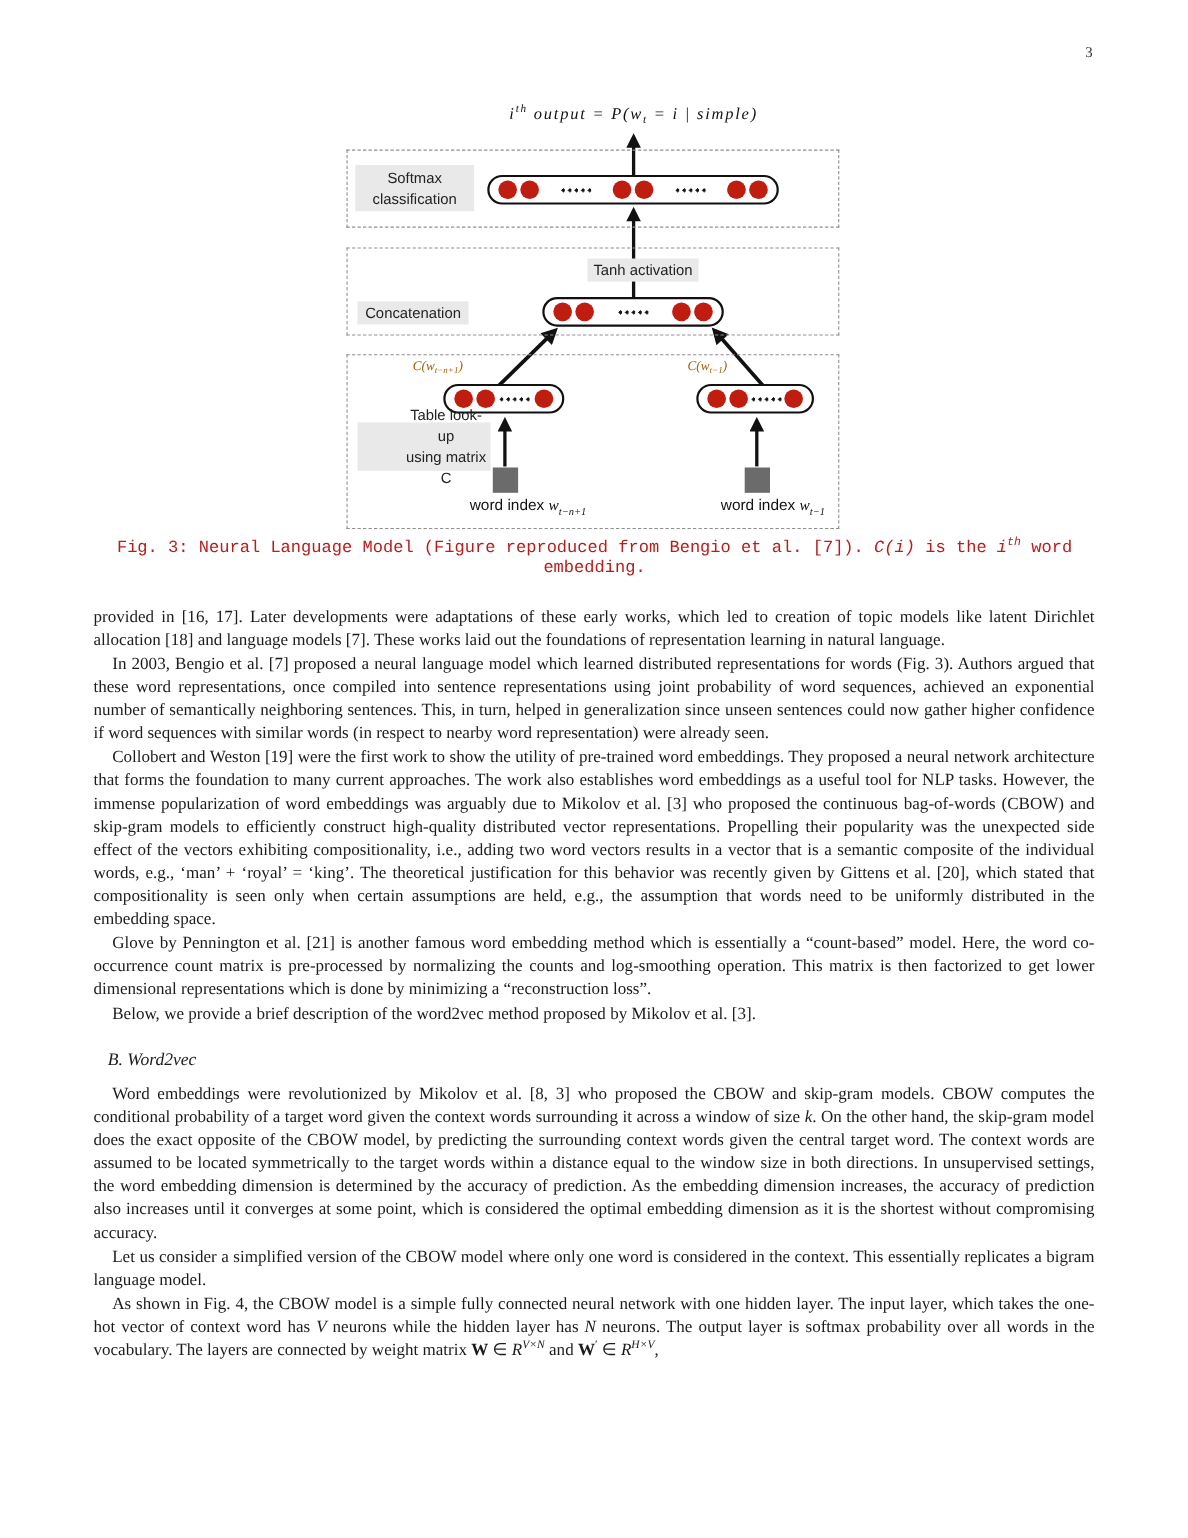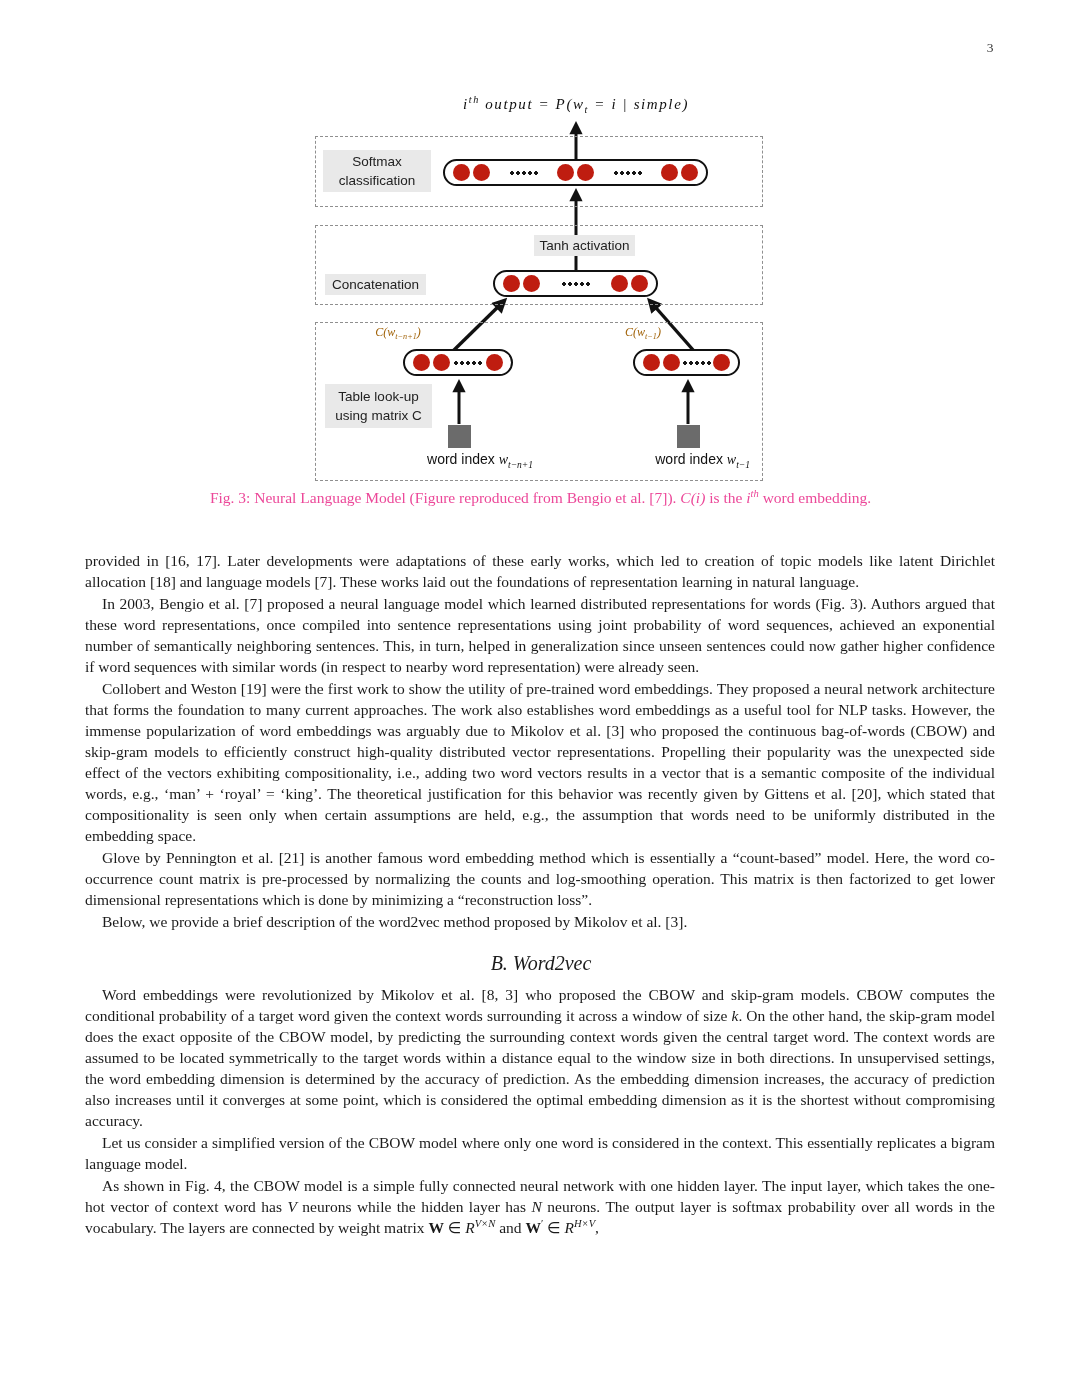--- a/index.html
+++ b/index.html
@@ -26,29 +26,29 @@
   .dots{width:28px;height:4px;
         background-image:radial-gradient(circle 1.7px at 2px 2px,#161616 98%,rgba(0,0,0,0) 100%);
         background-size:6px 4px;background-repeat:repeat-x;}
   .sq{position:absolute;width:23px;height:23px;background:#6b6b6b;}
   .mathlabel{position:absolute;font-size:12px;font-style:italic;text-align:center;
              white-space:pre;color:#a16207;}
   .widx{position:absolute;font-family:"Liberation Sans",sans-serif;font-size:14px;
         text-align:right;white-space:pre;color:#111;}
 
   .caption{position:absolute;left:85px;top:489px;width:911px;text-align:center;
-           font-size:15.5px;white-space:normal;color:#ec4899;}
+           font-size:15.5px;white-space:normal;color:#b91c1c;font-family:Liberation Mono, monospace;}
 
   
   .bodytext{position:absolute;left:84px;top:549px;width:912px;
             font-size:15.5px;line-height:21px;text-align:justify;}
   .bodytext p{margin:1px;text-indent:17px;}
   .bodytext p.noindent{text-indent:0;}
-  .sect{font-style:italic;font-size:20px;font-weight:normal;margin:21px 0 10px 0;
-        text-align:center;text-indent:2px;}
+  .sect{font-style:italic;font-size:16px;font-weight:normal;margin:21px 0 10px 12px;
+        text-align:left;text-indent:2px;}
 
   
   .p-italic{font-style:italic;}
   .p-bold{font-weight:bold;}
   .p-sup{vertical-align:super;font-size:0.68em;line-height:0;}
   .p-sub{vertical-align:sub;font-size:0.68em;line-height:0;}
   .p-serif{font-family:"Liberation Serif",serif;}
 </style>
 </head>
 <body>
@@ -130,21 +130,21 @@
     </div>
     <div class="bar" style="left:320px;top:254px;width:107px;height:27px;">
       <span class="pair">
           <span class="neuron"></span>
           <span class="neuron"></span>
         </span>
       <span class="dots"></span>
       <span class="neuron"></span>
     </div>
 
-    <div class="glabel" style="left:12px;top:289px;width:107px;height:44px;">
+    <div class="glabel" style="left:12px;top:289px;width:121px;height:44px;padding-left:44px;">
       <div>Table look-up</div>
       <div>using matrix C</div>
     </div>
 
     <div class="sq" style="left:135px;top:330px;"></div>
     <div class="sq" style="left:364px;top:330px;"></div>
 
     <div class="widx" style="left:70px;top:356px;width:150px;"><span>word index </span><span class="p-italic p-serif">w</span><span class="p-sub p-italic p-serif">t−n+1</span></div>
     <div class="widx" style="left:297px;top:356px;width:140px;"><span>word index </span><span class="p-italic p-serif">w</span><span class="p-sub p-italic p-serif">t−1</span></div>
   </div>

